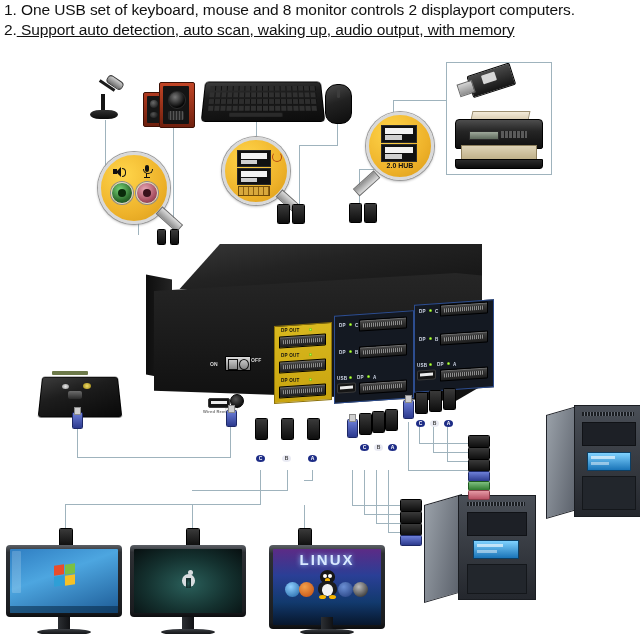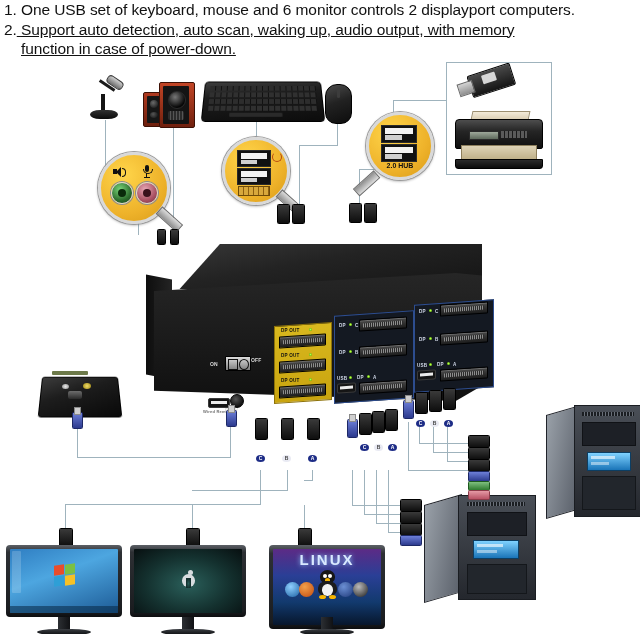--- a/index.html
+++ b/index.html
@@ -95,26 +95,25 @@
 
   
   .devbox{position:absolute;border:1px solid #9fb3bd;background:#fff;}
 </style>
 </head>
 <body>
 
 <div class="features">
   <div class="feat">
     <span class="num">1.</span>
-    <span>One USB set of keyboard, mouse and 6 monitor controls 2 displayport computers.</span>
+    <span>One USB set of keyboard, mouse and 8 monitor controls 2 displayport computers.</span>
   </div>
   <div class="feat wrap">
     <span class="num">2.</span>
     <span>Support auto detection, auto scan, waking up, audio output, with memory</span>
-    <span class="cont">function in case of power-down.</span>
   </div>
 </div>
 
 <div class="wire" style="left:105px;top:120px;width:1.3px;height:52px;"></div>
 <div class="wire" style="left:105px;top:171px;width:34px;height:1.3px;"></div>
 <div class="wire" style="left:138px;top:171px;width:1.3px;height:64px;"></div>
 <div class="wire" style="left:173px;top:125px;width:1.3px;height:110px;"></div>
 
 <div class="wire" style="left:256px;top:120px;width:1.3px;height:86px;"></div>
 

